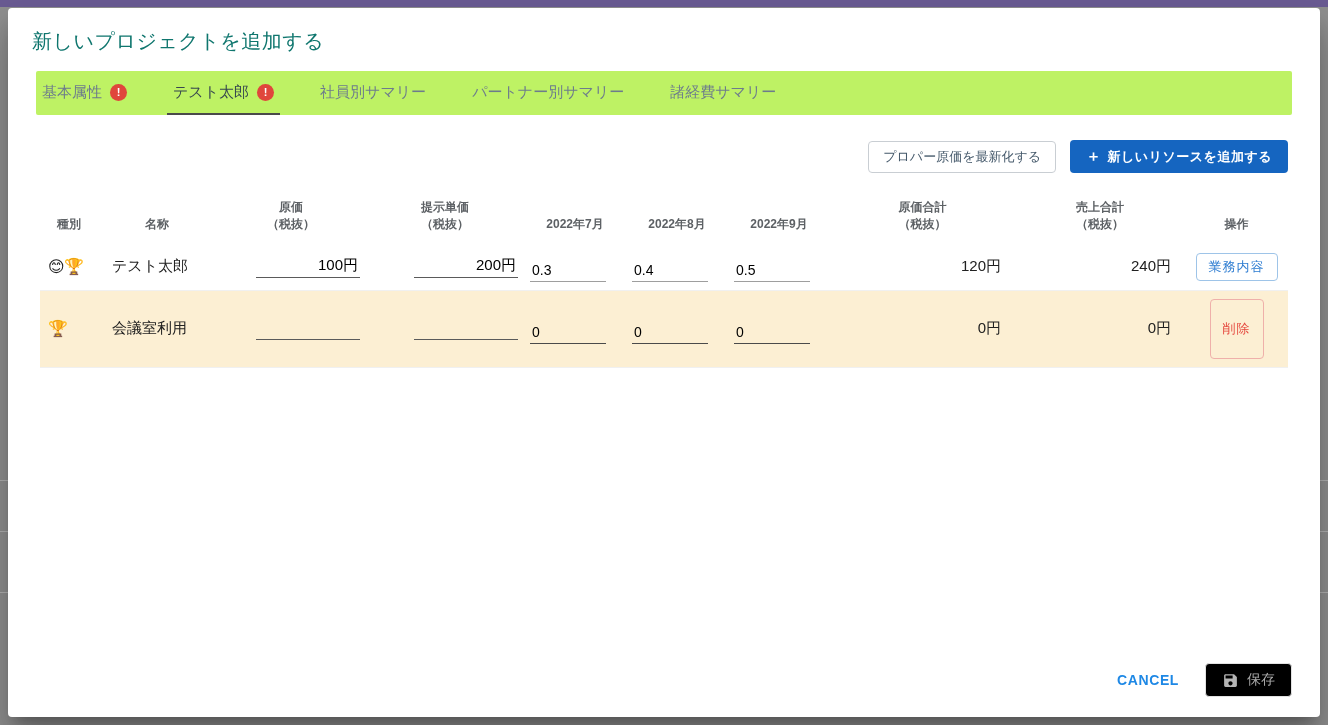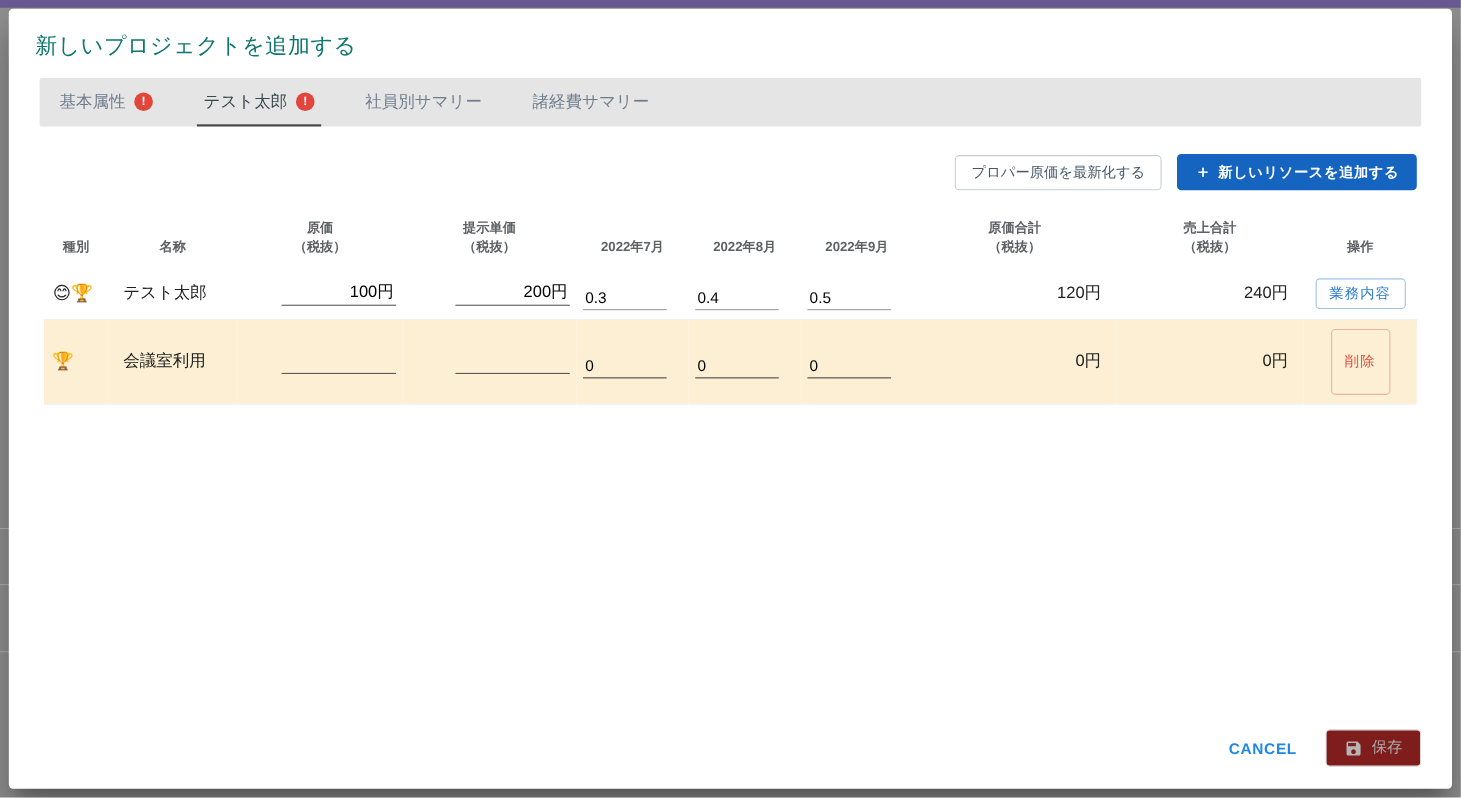--- a/index.html
+++ b/index.html
@@ -23,23 +23,23 @@
     overflow: hidden;
   }
   .modal-title {
     font-size: 20px; font-weight: 400; color: #0f766e;
     padding: 20px 24px 16px 24px;
     letter-spacing: .5px;
   }
   
   .tabbar {
     margin: 0 28px; height: 44px;
-    background: #e5e5e5; border-radius: 2px;
+    background: #bef264; border-radius: 2px;
     display: flex; align-items: stretch;
-    padding-left: 12px; gap: 34px;
+    gap: 34px;
   }
   .tab {
     display: flex; align-items: center; gap: 8px;
     padding: 0 6px; font-size: 15px; color: #6d7c8c;
     border-bottom: 2px solid transparent;
     cursor: pointer; white-space: nowrap;
   }
   .tab.active { color: #37474f; border-bottom-color: #4a4a4a; }
   .badge {
     display: inline-flex; align-items: center; justify-content: center;
@@ -107,21 +107,21 @@
     display: flex; justify-content: flex-end; align-items: center; gap: 26px;
     padding: 16px 28px 20px 28px;
   }
   .btn-cancel {
     background: none; border: none; color: #1e88e5;
     font-size: 14px; font-weight: bold; letter-spacing: .6px; cursor: pointer;
     font-family: inherit;
     margin-left: 32px;
   }
   .btn-save {
-    background: #7f1d1d; border: 1px solid #e2e2e2; border-radius: 4px;
+    background: #000000; border: 1px solid #e2e2e2; border-radius: 4px;
     color: #ababab; font-size: 14px; padding: 7px 16px;
     display: inline-flex; align-items: center; gap: 8px;
     font-family: inherit;
   }
 </style>
 </head>
 <body>
 
 <div class="app-header-bar"></div>
 <div class="bg-line" style="top:480px"></div>
@@ -136,20 +136,23 @@
     <div class="tab">
       <span>基本属性</span>
       <span class="badge">!</span>
     </div>
     <div class="tab active">
       <span>テスト太郎</span>
       <span class="badge">!</span>
     </div>
     <div class="tab">
       <span>社員別サマリー</span>
+    </div>
+    <div class="tab">
+      <span>パートナー別サマリー</span>
     </div>
     <div class="tab">
       <span>諸経費サマリー</span>
     </div>
   </div>
 
   <div class="toolbar">
     <button class="btn-outline">プロパー原価を最新化する</button>
     <button class="btn-primary">
       <span class="plus">＋</span>

